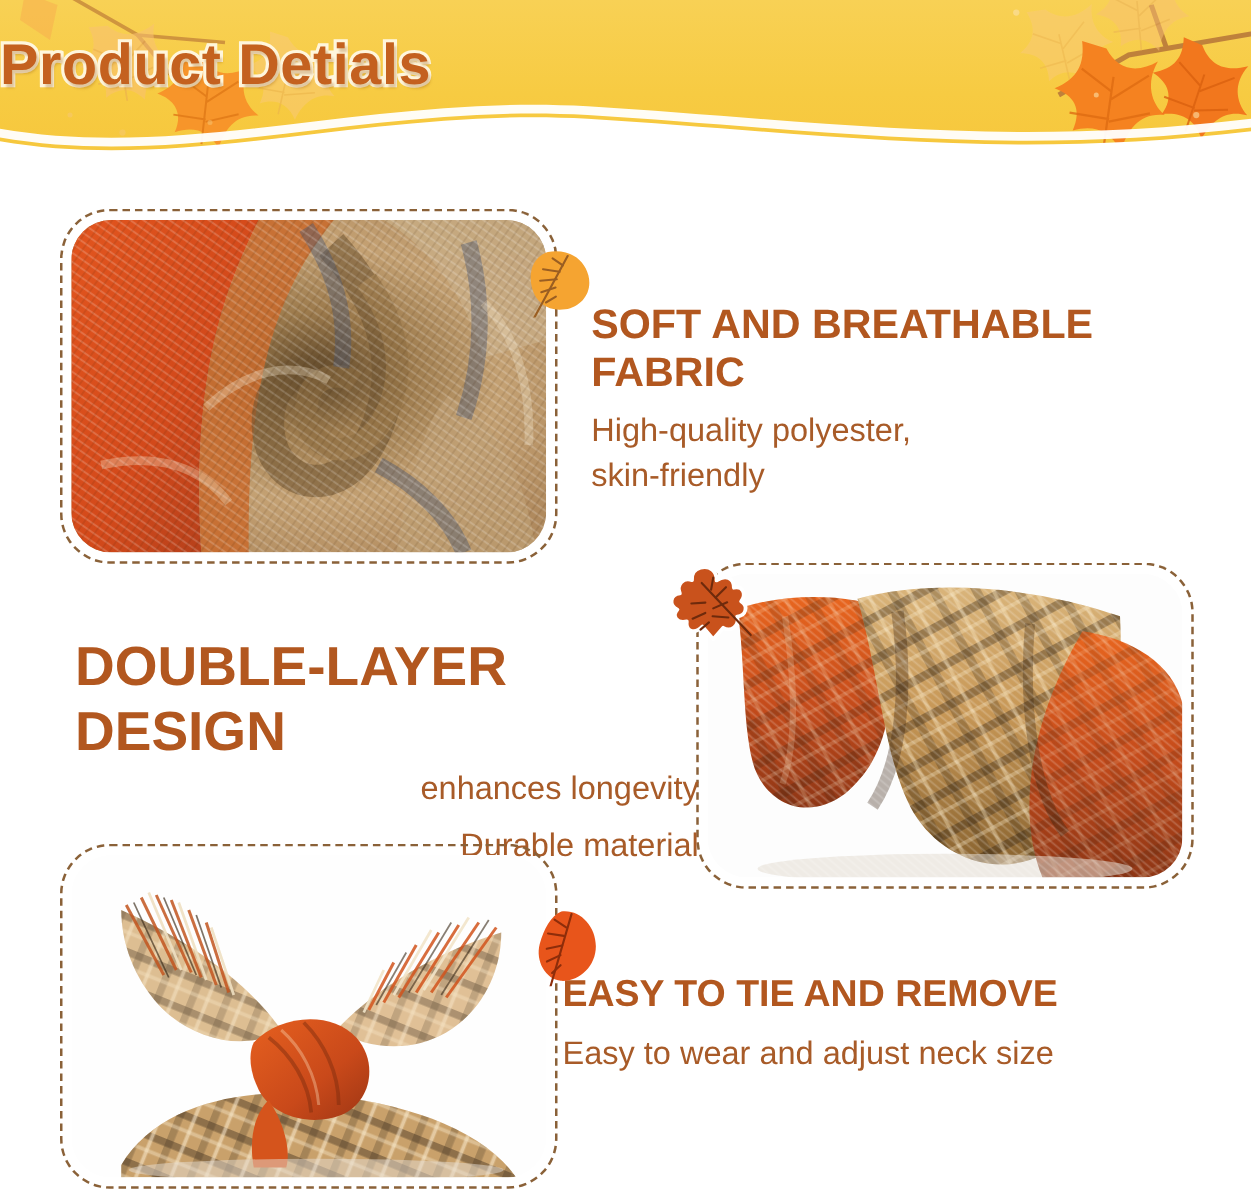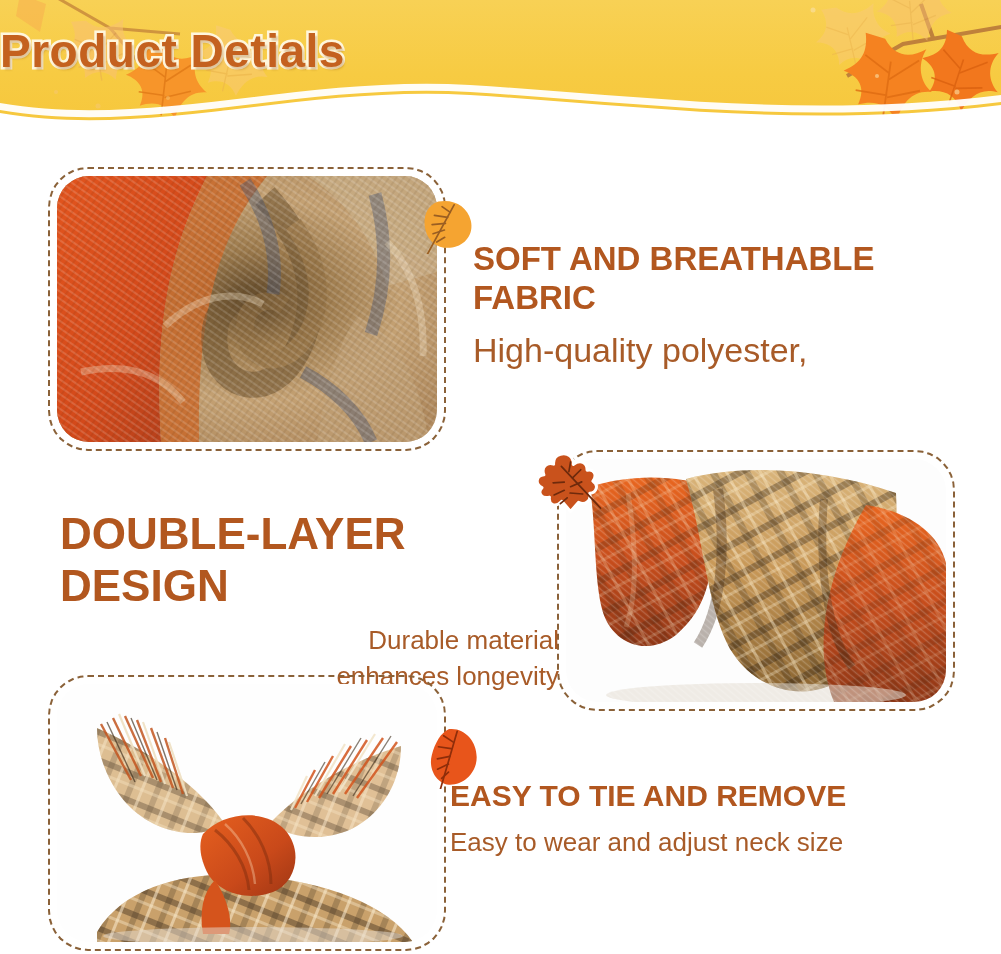--- a/index.html
+++ b/index.html
@@ -52,21 +52,21 @@
   }
   .block-body {
     color: #A85B28; line-height: 1.30;
     font-family: "Liberation Sans", sans-serif;
   }
 
   
   #photo1 { left: 57px; top: 176px; width: 380px; height: 266px; }
   #text1 { position: absolute; left: 473px; top: 240px; width: 520px; }
   #text1 .block-head { font-size: 33px; }
-  #text1 .block-body { font-size: 34px; margin-top: 10px; }
+  #text1 .block-body { font-size: 26px; margin-top: 10px; }
   #leaf1 { left: 416px; top: 196px; }
 
   
   #photo2 { left: 566px; top: 459px; width: 380px; height: 243px; }
   #text2 { position: absolute; left: 60px; top: 508px; width: 505px; }
   #text2 .block-head { font-size: 44px; text-align: left; }
   #text2 .block-body { font-size: 26px; text-align: right; margin-top: 12px; padding-right: 6px; }
   #leaf2 { left: 528px; top: 450px; }
 
   
@@ -235,20 +235,21 @@
           <path d="M2 52 L44 12"></path>
           <path d="M34 22 L22 16 M30 27 L17 24 M27 33 L15 33 M38 18 L32 10 M25 40 L16 42"></path>
         </g>
       </g>
     </svg>
   </div>
 
   <div id="text1">
     <div class="block-head">SOFT AND BREATHABLE FABRIC</div>
     <div class="block-body">High-quality polyester,</div>
+    <div class="block-body" style="margin-top:2px">skin-friendly</div>
   </div>
 
   <div class="photo-frame" id="photo2">
     <div class="dash"></div>
     <div class="photo">
       <svg viewBox="0 0 380 243" preserveAspectRatio="none">
         <defs>
           <linearGradient id="fold1" x1="0" y1="0" x2="0" y2="1">
             <stop offset="0%" stop-color="#E8661F"></stop>
             <stop offset="50%" stop-color="#C64C1B"></stop>
@@ -302,22 +303,22 @@
         <g stroke="#6E2A0C" stroke-width="1.7" fill="none" stroke-linecap="round">
           <path d="M66 66 L38 16"></path>
           <path d="M46 30 L56 24 M42 38 L54 36 M40 44 L52 48 M44 23 L48 14 M36 48 L28 52 M35 40 L24 42 M37 32 L26 30"></path>
         </g>
       </g>
     </svg>
   </div>
 
   <div id="text2">
     <div class="block-head">DOUBLE-LAYER DESIGN</div>
+    <div class="block-body" style="margin-top:2px">enhances longevity</div>
     <div class="block-body">Durable material</div>
-    <div class="block-body" style="margin-top:2px">enhances longevity</div>
   </div>
 
   <div class="photo-frame" id="photo3">
     <div class="dash"></div>
     <div class="photo">
       <svg viewBox="0 0 380 258" preserveAspectRatio="none">
         <defs>
           <linearGradient id="knotg" x1="0" y1="0" x2="1" y2="1">
             <stop offset="0%" stop-color="#E6601F"></stop>
             <stop offset="60%" stop-color="#C9491A"></stop>

